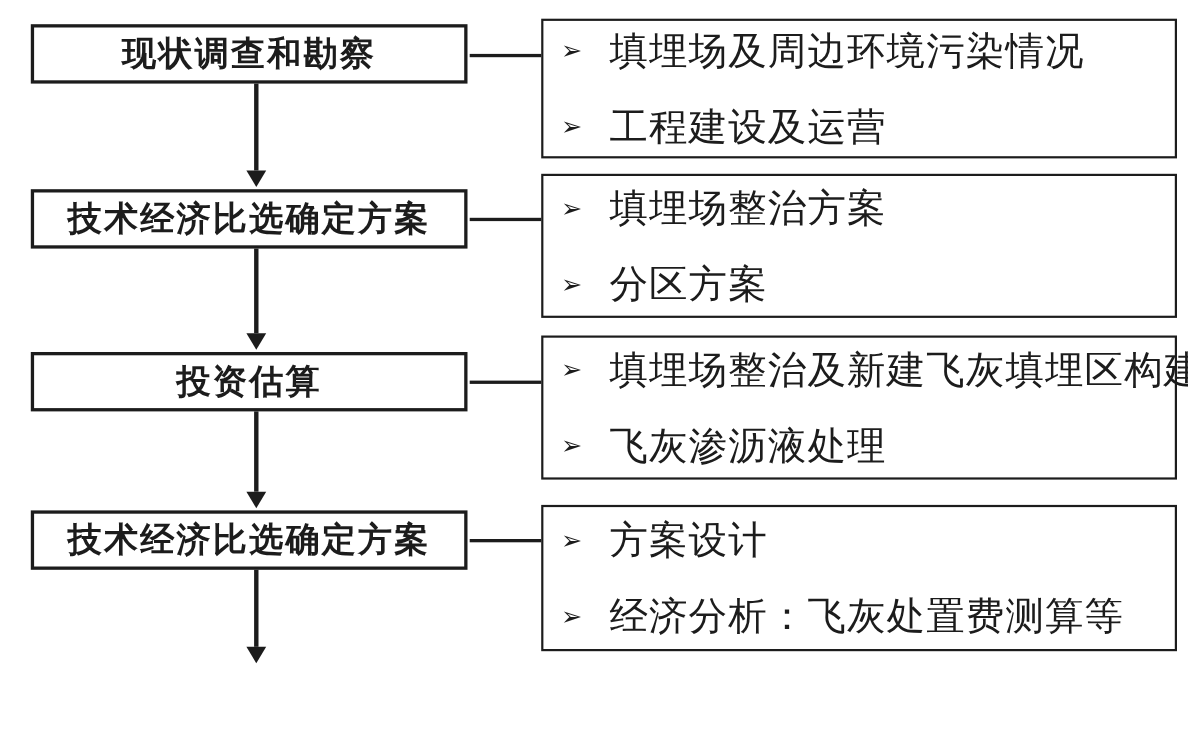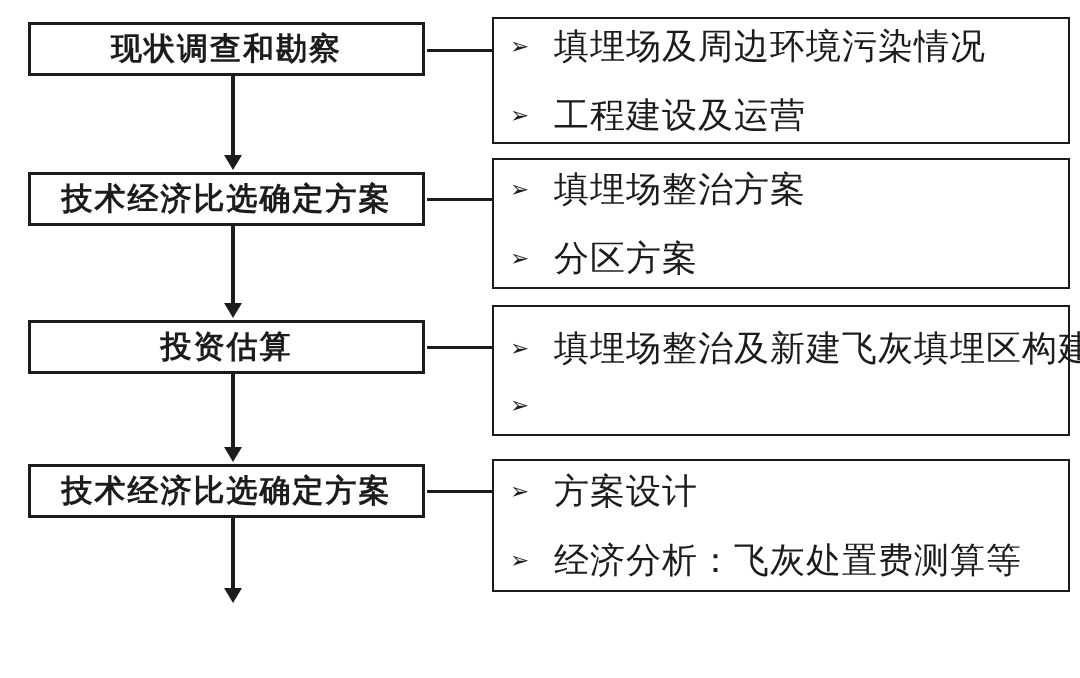--- a/index.html
+++ b/index.html
@@ -139,20 +139,21 @@
     </div>
   </div>
 
   <div class="detail-box" style="top:305px;height:131px">
     <div class="detail-line">
       <span class="bullet">➢</span>
       <span class="detail-text">填埋场整治及新建飞灰填埋区构建</span>
     </div>
     <div class="detail-line">
       <span class="bullet">➢</span>
+      <span class="detail-text">飞灰渗沥液处理</span>
     </div>
   </div>
 
   <div class="detail-box" style="top:459px;height:133px">
     <div class="detail-line">
       <span class="bullet">➢</span>
       <span class="detail-text">方案设计</span>
     </div>
     <div class="detail-line">
       <span class="bullet">➢</span>

